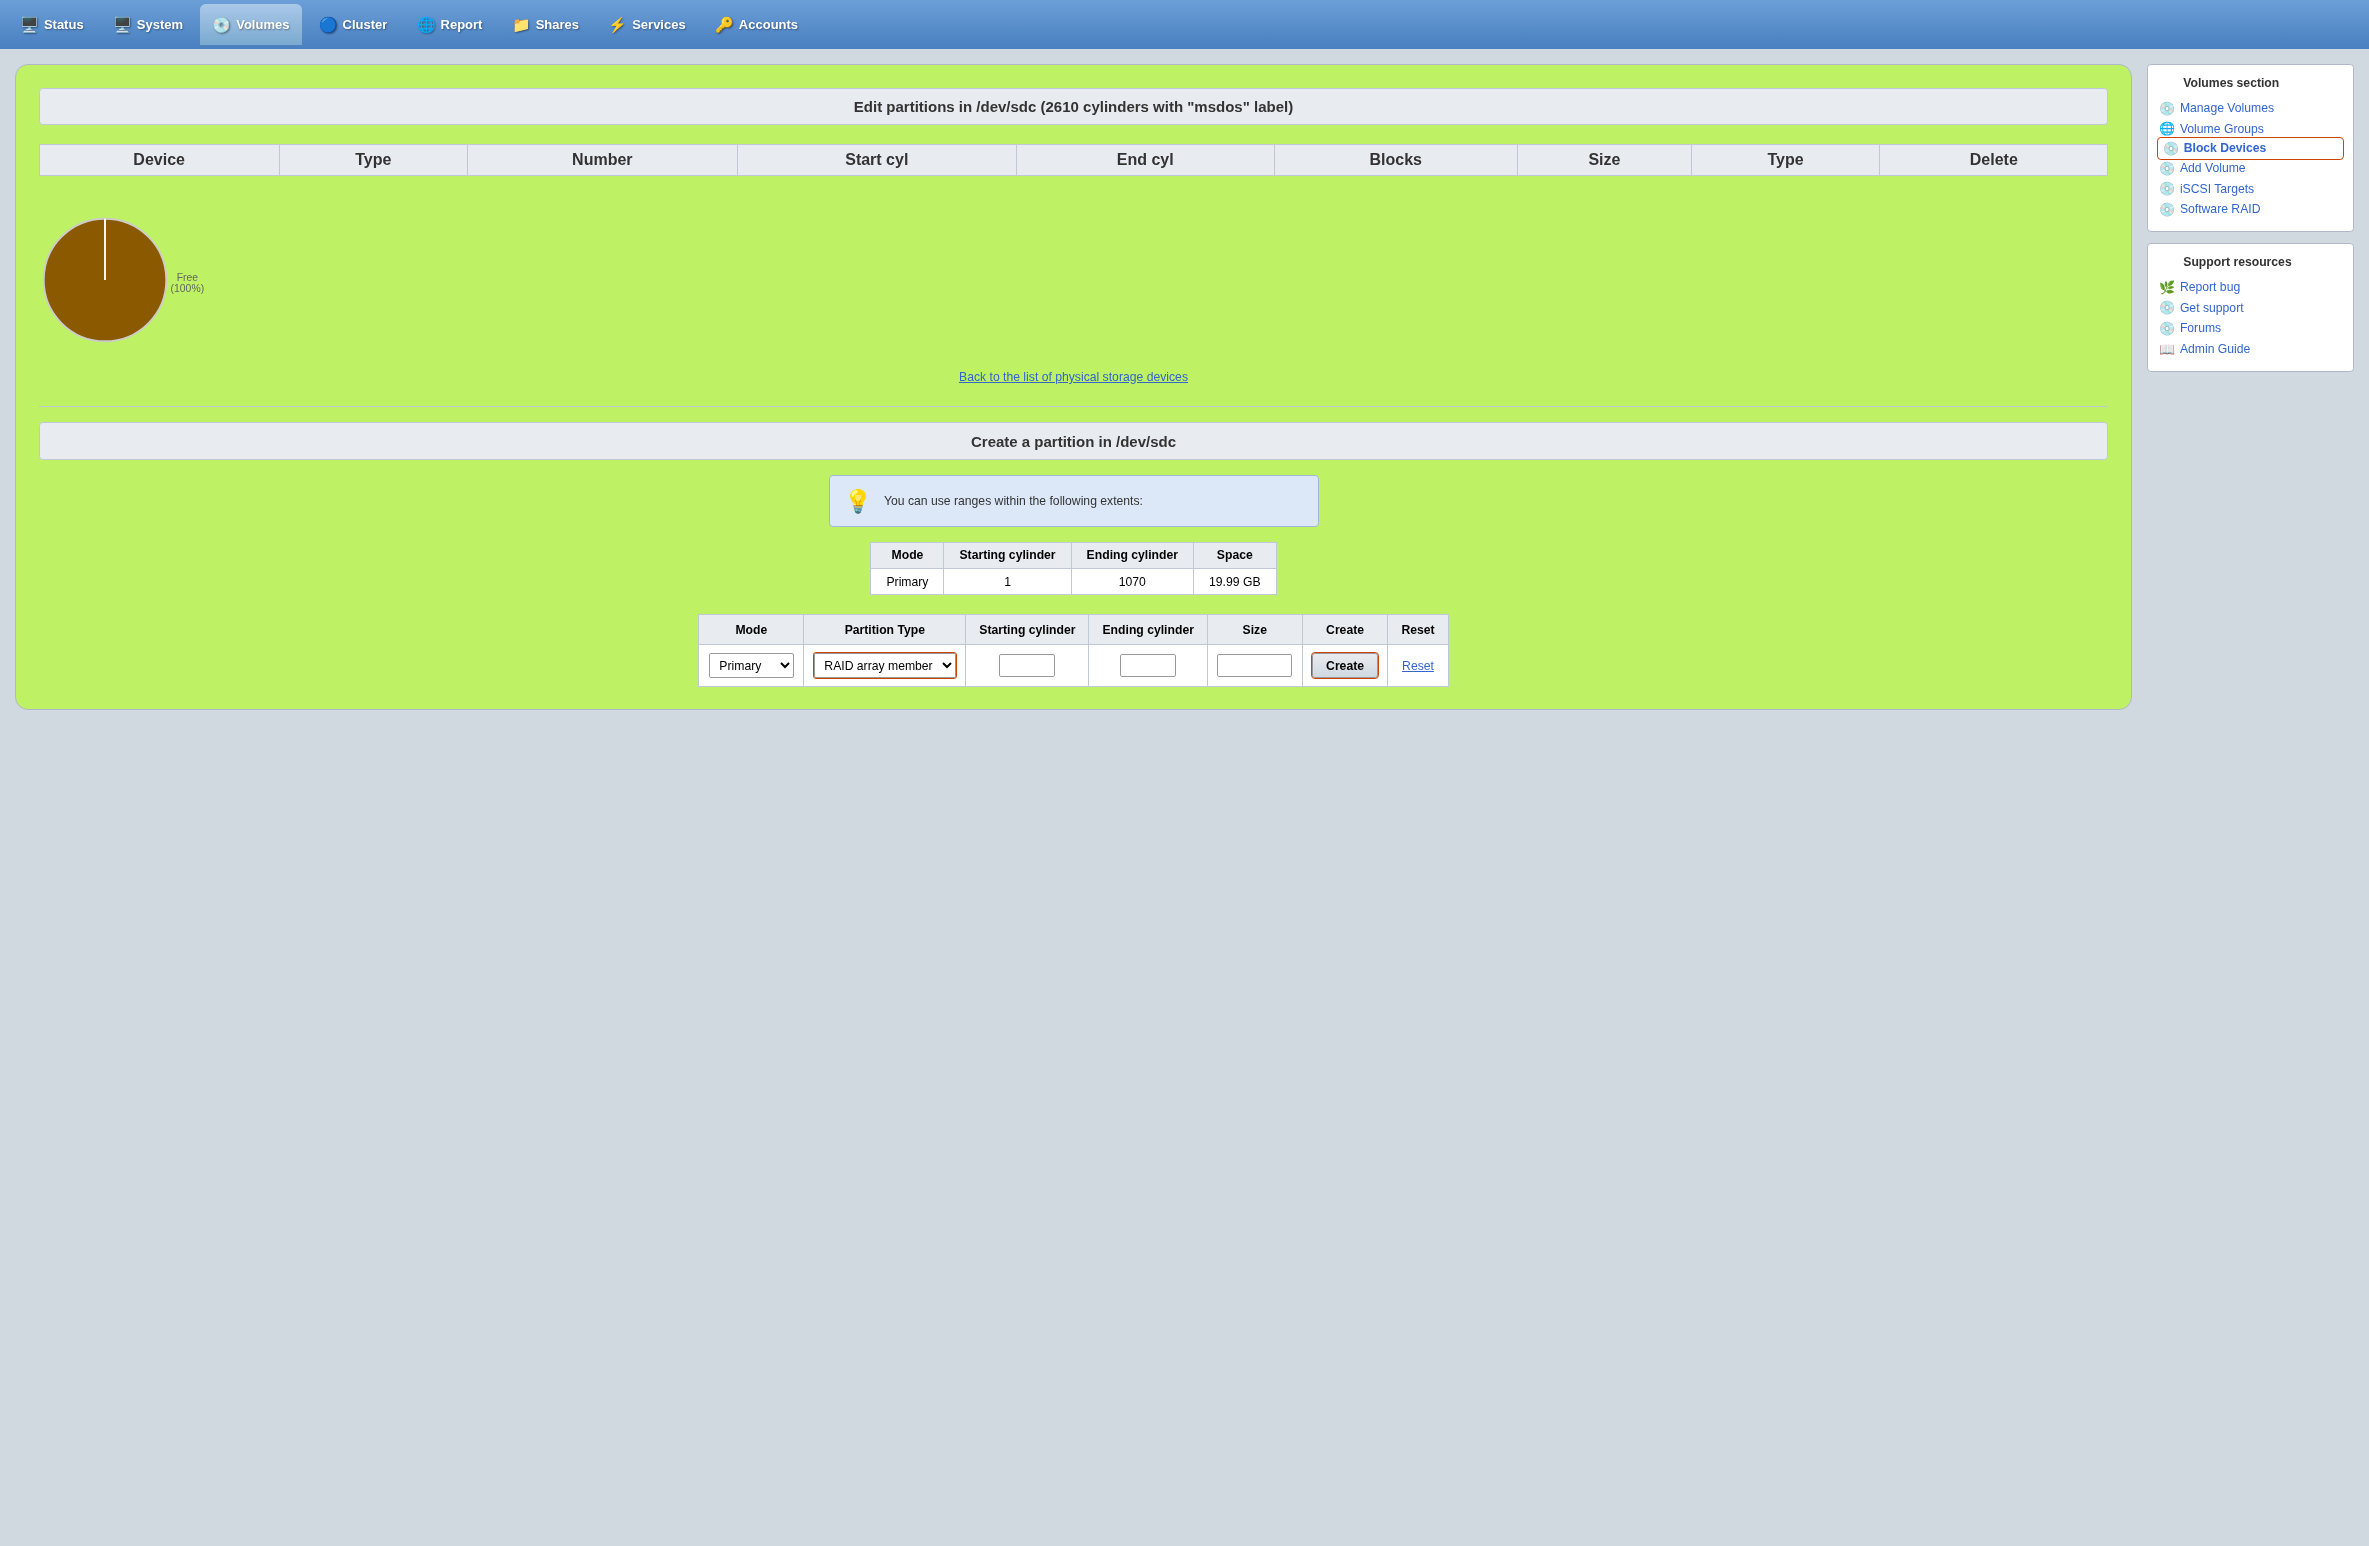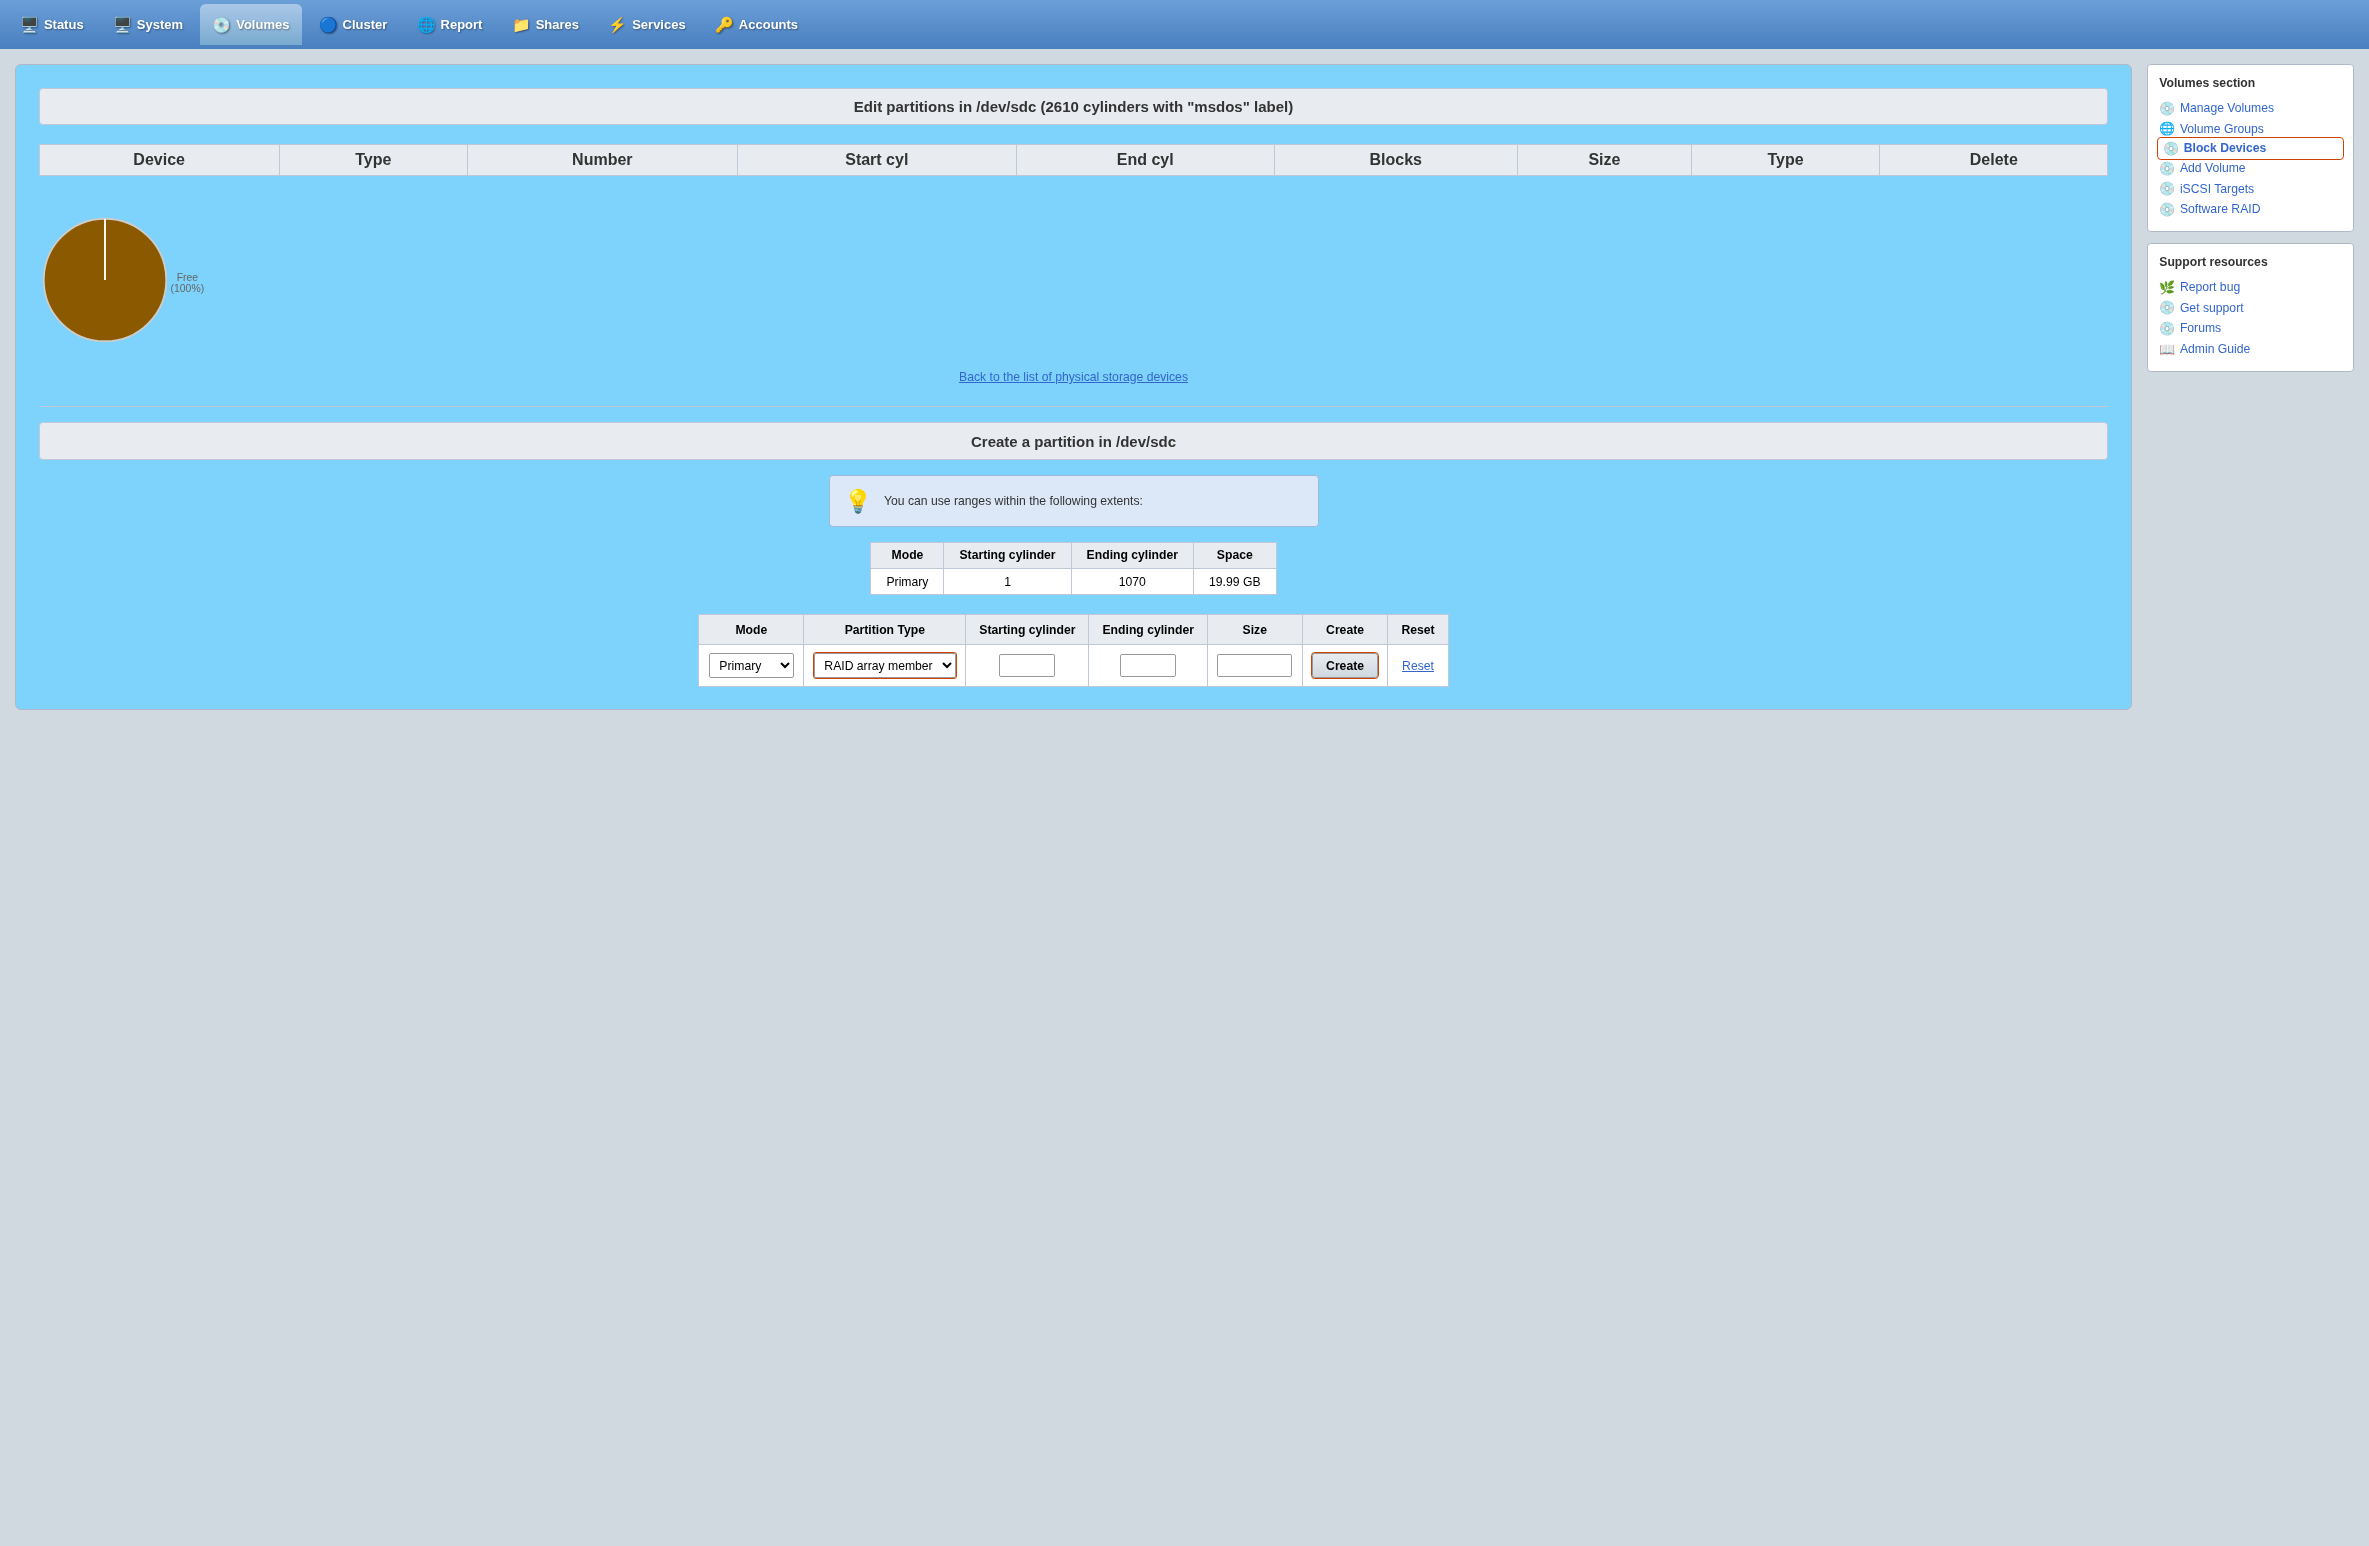--- a/index.html
+++ b/index.html
@@ -42,23 +42,23 @@
 
     
     #layout {
       display: flex;
       gap: 0;
       padding: 15px;
       align-items: flex-start;
     }
     #main-content {
       flex: 1;
-      background: #7dd3fc;
+      background: #bef264;
       border: 0.9px solid #b0b8c8;
-      border-radius: 6px;
+      border-radius: 13px;
       padding: 22.6px;
       margin-right: 15px;
     }
     #sidebar {
       width: 207px;
       flex-shrink: 0;
     }
 
     
     .section-header {
@@ -247,20 +247,21 @@
       border: 0.9px solid #b0b8c8;
       border-radius: 3.8px;
       margin-bottom: 11.3px;
       padding: 11.3px;
     }
     .sidebar-section-title {
       font-weight: bold;
       font-size: 12.2px;
       color: #333;
       margin-bottom: 7.5px;
+      margin-left: 24px;
     }
     .sidebar-link {
       display: flex;
       align-items: center;
       gap: 5.6px;
       padding: 2.8px 0;
       color: #3366cc;
       cursor: pointer;
       text-decoration: none;
       font-size: 12.2px;

